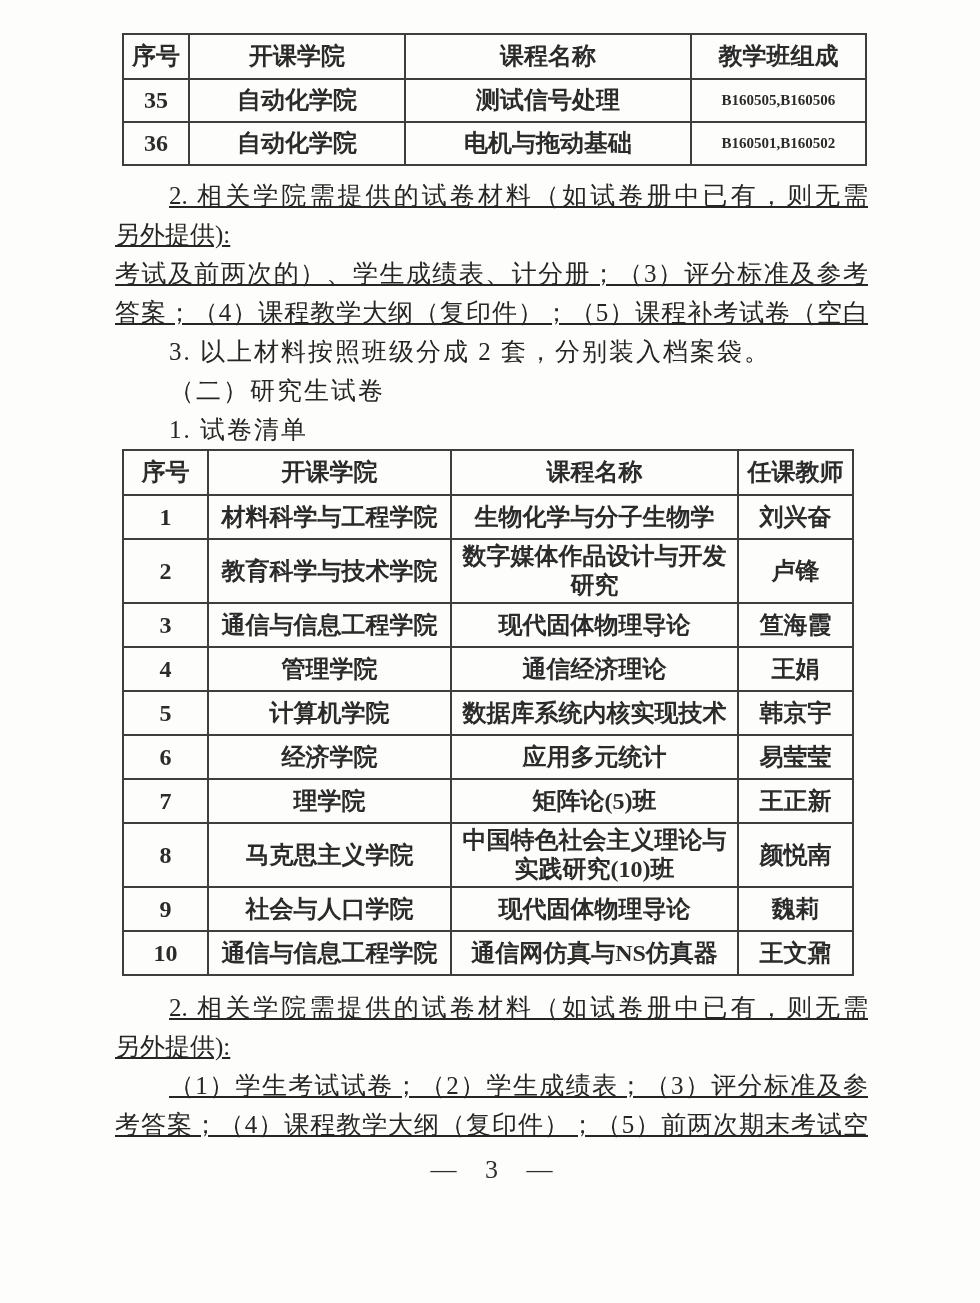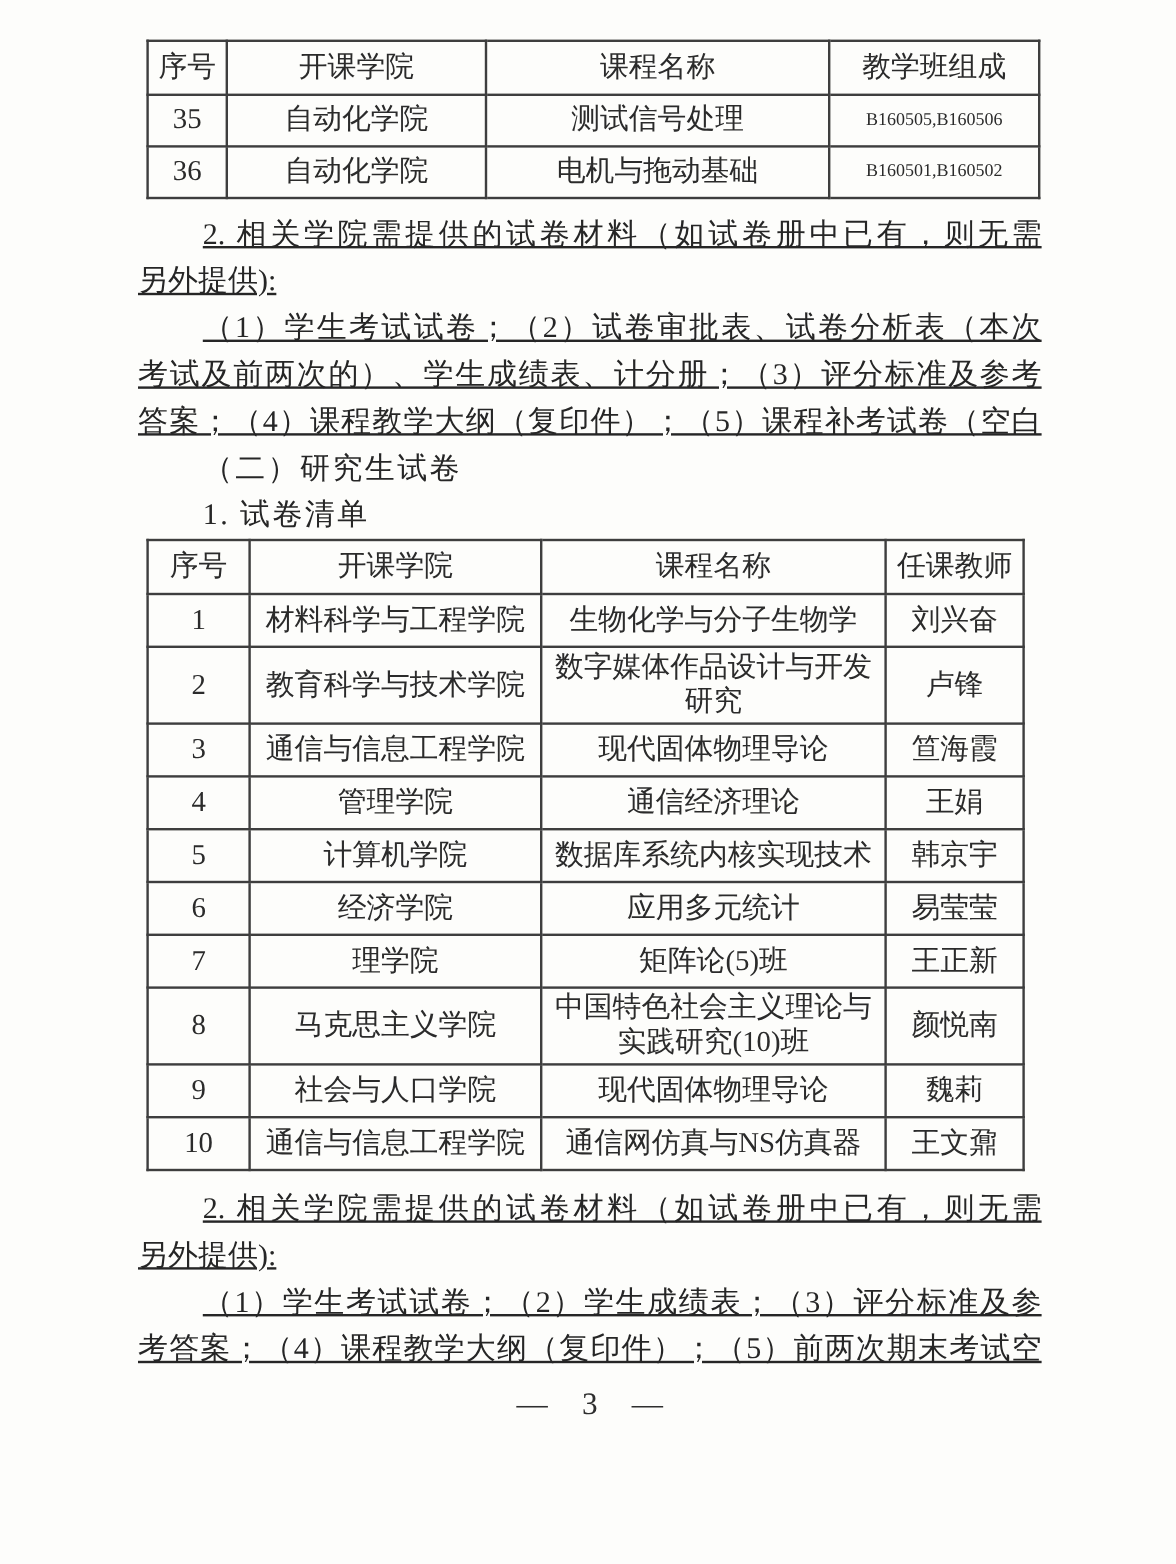--- a/index.html
+++ b/index.html
@@ -19,21 +19,21 @@
   
   table.doc-table {
     border-collapse:collapse;
     margin-left:7px;
     table-layout:fixed;
   }
   table.doc-table th, table.doc-table td {
     border:2px solid #3e3e3e;
     text-align:center;
     vertical-align:middle;
-    font-weight:normal;
+    font-weight:bold;
     font-size:24px;
     line-height:29px;
     padding:2px 6px;
     color:#2b2b2b;
     overflow:hidden;
   }
   table.doc-table th { height:39px; }
   table.t1 td { height:37px; white-space:nowrap; }
   table.t2 td { height:38px; }
   table.t1 td[data-name="cell-class-groups"] { font-size:15px; letter-spacing:0; }
@@ -94,25 +94,25 @@
           </tr>
         </tbody>
       </table>
 
     <div class="para after-table" data-name="undergrad-materials-intro-paragraph">
         <div class="line indent j" data-name="text-line">2. 相关学院需提供的试卷材料（如试卷册中已有，则无需</div>
         <div class="line" data-name="text-line">另外提供):</div>
       </div>
 
     <div class="para" data-name="undergrad-materials-list-paragraph">
-        <div class="line indent j" data-name="text-line">（1）学生考试试卷；（2）试卷审批表、试卷分析表（本次</div>
         <div class="line j" data-name="text-line">考试及前两次的）、学生成绩表、计分册；（3）评分标准及参考</div>
         <div class="line j" data-name="text-line">答案；（4）课程教学大纲（复印件）；（5）课程补考试卷（空白</div>
       </div>
 
+    <div class="single-line" data-name="undergrad-packing-note">3. 以上材料按照班级分成 2 套，分别装入档案袋。</div>
 
     <div class="single-line" data-name="graduate-section-heading">（二）研究生试卷</div>
 
     <div class="single-line" data-name="graduate-list-heading">1. 试卷清单</div>
 
     <table class="doc-table t2" data-name="graduate-course-table">
       <colgroup>
         <col style="width:85px">
           <col style="width:243px">
         <col style="width:287px">

